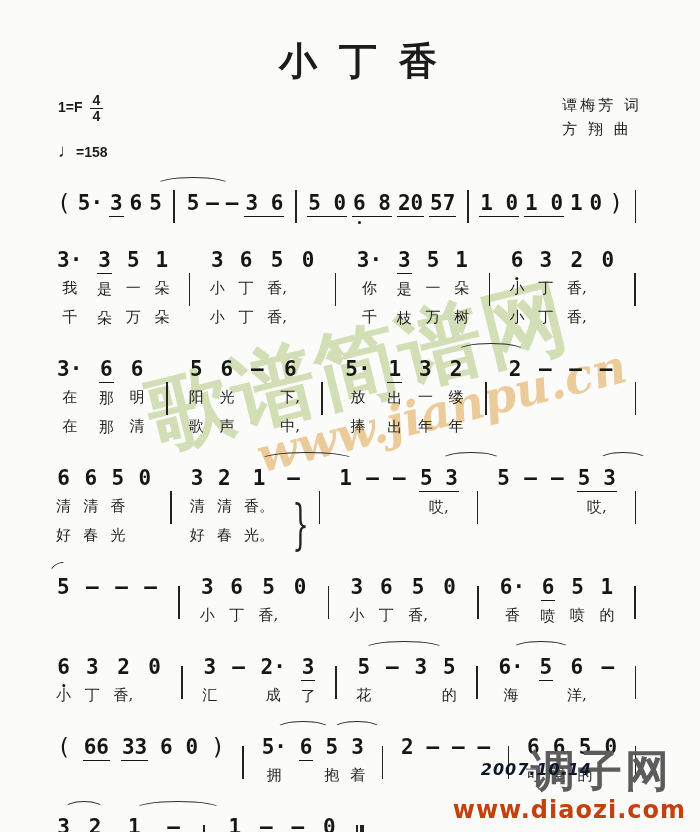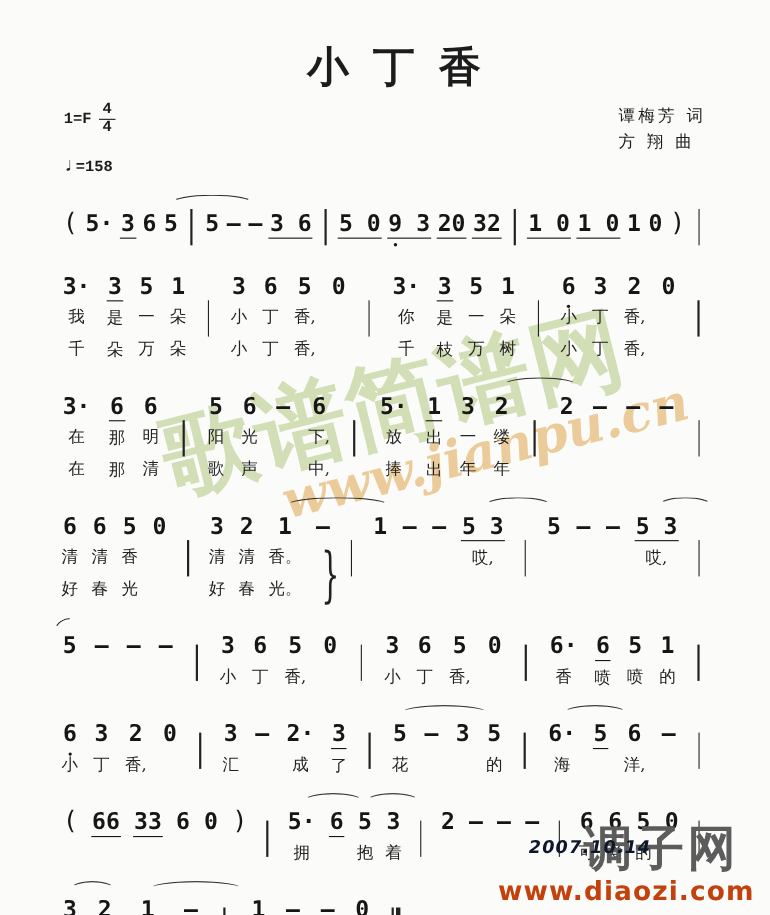--- a/index.html
+++ b/index.html
@@ -9,21 +9,21 @@
     font-family:"DejaVu Sans","Liberation Sans",sans-serif;
     color:#1c1c1c;
   }
   
   .title{
     text-align:center;margin-top:36px;
     font-family:"DejaVu Serif","Liberation Serif",serif;
     font-weight:700;font-size:38px;letter-spacing:22px;padding-left:38px;
   }
   .meta{display:flex;justify-content:space-between;margin:6px 58px 4px 58px;align-items:flex-start}
-  .keysig{font-family:Liberation Mono, monospace;font-size:14px;font-weight:600;line-height:17px}
+  .keysig{font-family:Liberation Sans, sans-serif;font-size:14px;font-weight:600;line-height:17px}
   .frac{display:inline-block;vertical-align:middle;text-align:center;margin-left:7px}
   .frac .num{display:block;border-bottom:1.4px solid #1c1c1c;padding:0 3px;line-height:15px}
   .frac .den{display:block;line-height:15px}
   .tempo{margin-top:19px;font-size:14px;font-weight:600}
   .tempo .qn{font-size:18px}
   .credits{text-align:left;font-family:"DejaVu Serif","Liberation Serif",serif;font-size:15px;line-height:24px;letter-spacing:3px}
   
   .score{position:relative;margin:14px 58px 0 56px;z-index:3}
   .line{display:flex;justify-content:space-between;align-items:flex-start;margin-bottom:9px;padding-top:15px;position:relative}
   .cell{text-align:center;position:relative;min-width:13px}
@@ -76,23 +76,23 @@
       <div class="cell note"><div class="nwrap"><div class="nt ul">3</div></div></div>
       <div class="cell note"><div class="nwrap"><div class="nt">6</div></div></div>
       <div class="cell note"><div class="nwrap"><div class="nt">5</div><div class="slur" style="width: 72px;"></div></div></div>
       <div class="cell bar"><div class="bl"></div></div>
       <div class="cell note"><div class="nwrap"><div class="nt">5</div></div></div>
       <div class="cell note"><div class="nwrap"><div class="nt">–</div></div></div>
       <div class="cell note"><div class="nwrap"><div class="nt">–</div></div></div>
       <div class="cell note"><div class="nwrap"><div class="nt ul">3 6</div></div></div>
       <div class="cell bar"><div class="bl"></div></div>
       <div class="cell note"><div class="nwrap"><div class="nt ul">5 0</div></div></div>
-      <div class="cell note"><div class="nwrap"><div class="nt ul">9 3</div><span class="lowdot" style="left: 6px; transform: none;"></span></div></div>
+      <div class="cell note"><div class="nwrap"><div class="nt ul">6 8</div><span class="lowdot" style="left: 6px; transform: none;"></span></div></div>
       <div class="cell note"><div class="nwrap"><div class="nt ul">20</div></div></div>
-      <div class="cell note"><div class="nwrap"><div class="nt ul">32</div></div></div>
+      <div class="cell note"><div class="nwrap"><div class="nt ul">57</div></div></div>
       <div class="cell bar"><div class="bl"></div></div>
       <div class="cell note"><div class="nwrap"><div class="nt ul">1 0</div></div></div>
       <div class="cell note"><div class="nwrap"><div class="nt ul">1 0</div></div></div>
       <div class="cell note"><div class="nwrap"><div class="nt">1</div></div></div>
       <div class="cell note"><div class="nwrap"><div class="nt">0</div></div></div>
       <div class="cell paren"><div class="nwrap"><div class="nt">)</div></div></div>
       <div class="cell bar"><div class="bl"></div></div>
     </div>
     <div class="line">
       <div class="cell note"><div class="nwrap"><div class="nt">3·</div></div><div class="lyr">我</div><div class="lyr">千</div></div>

